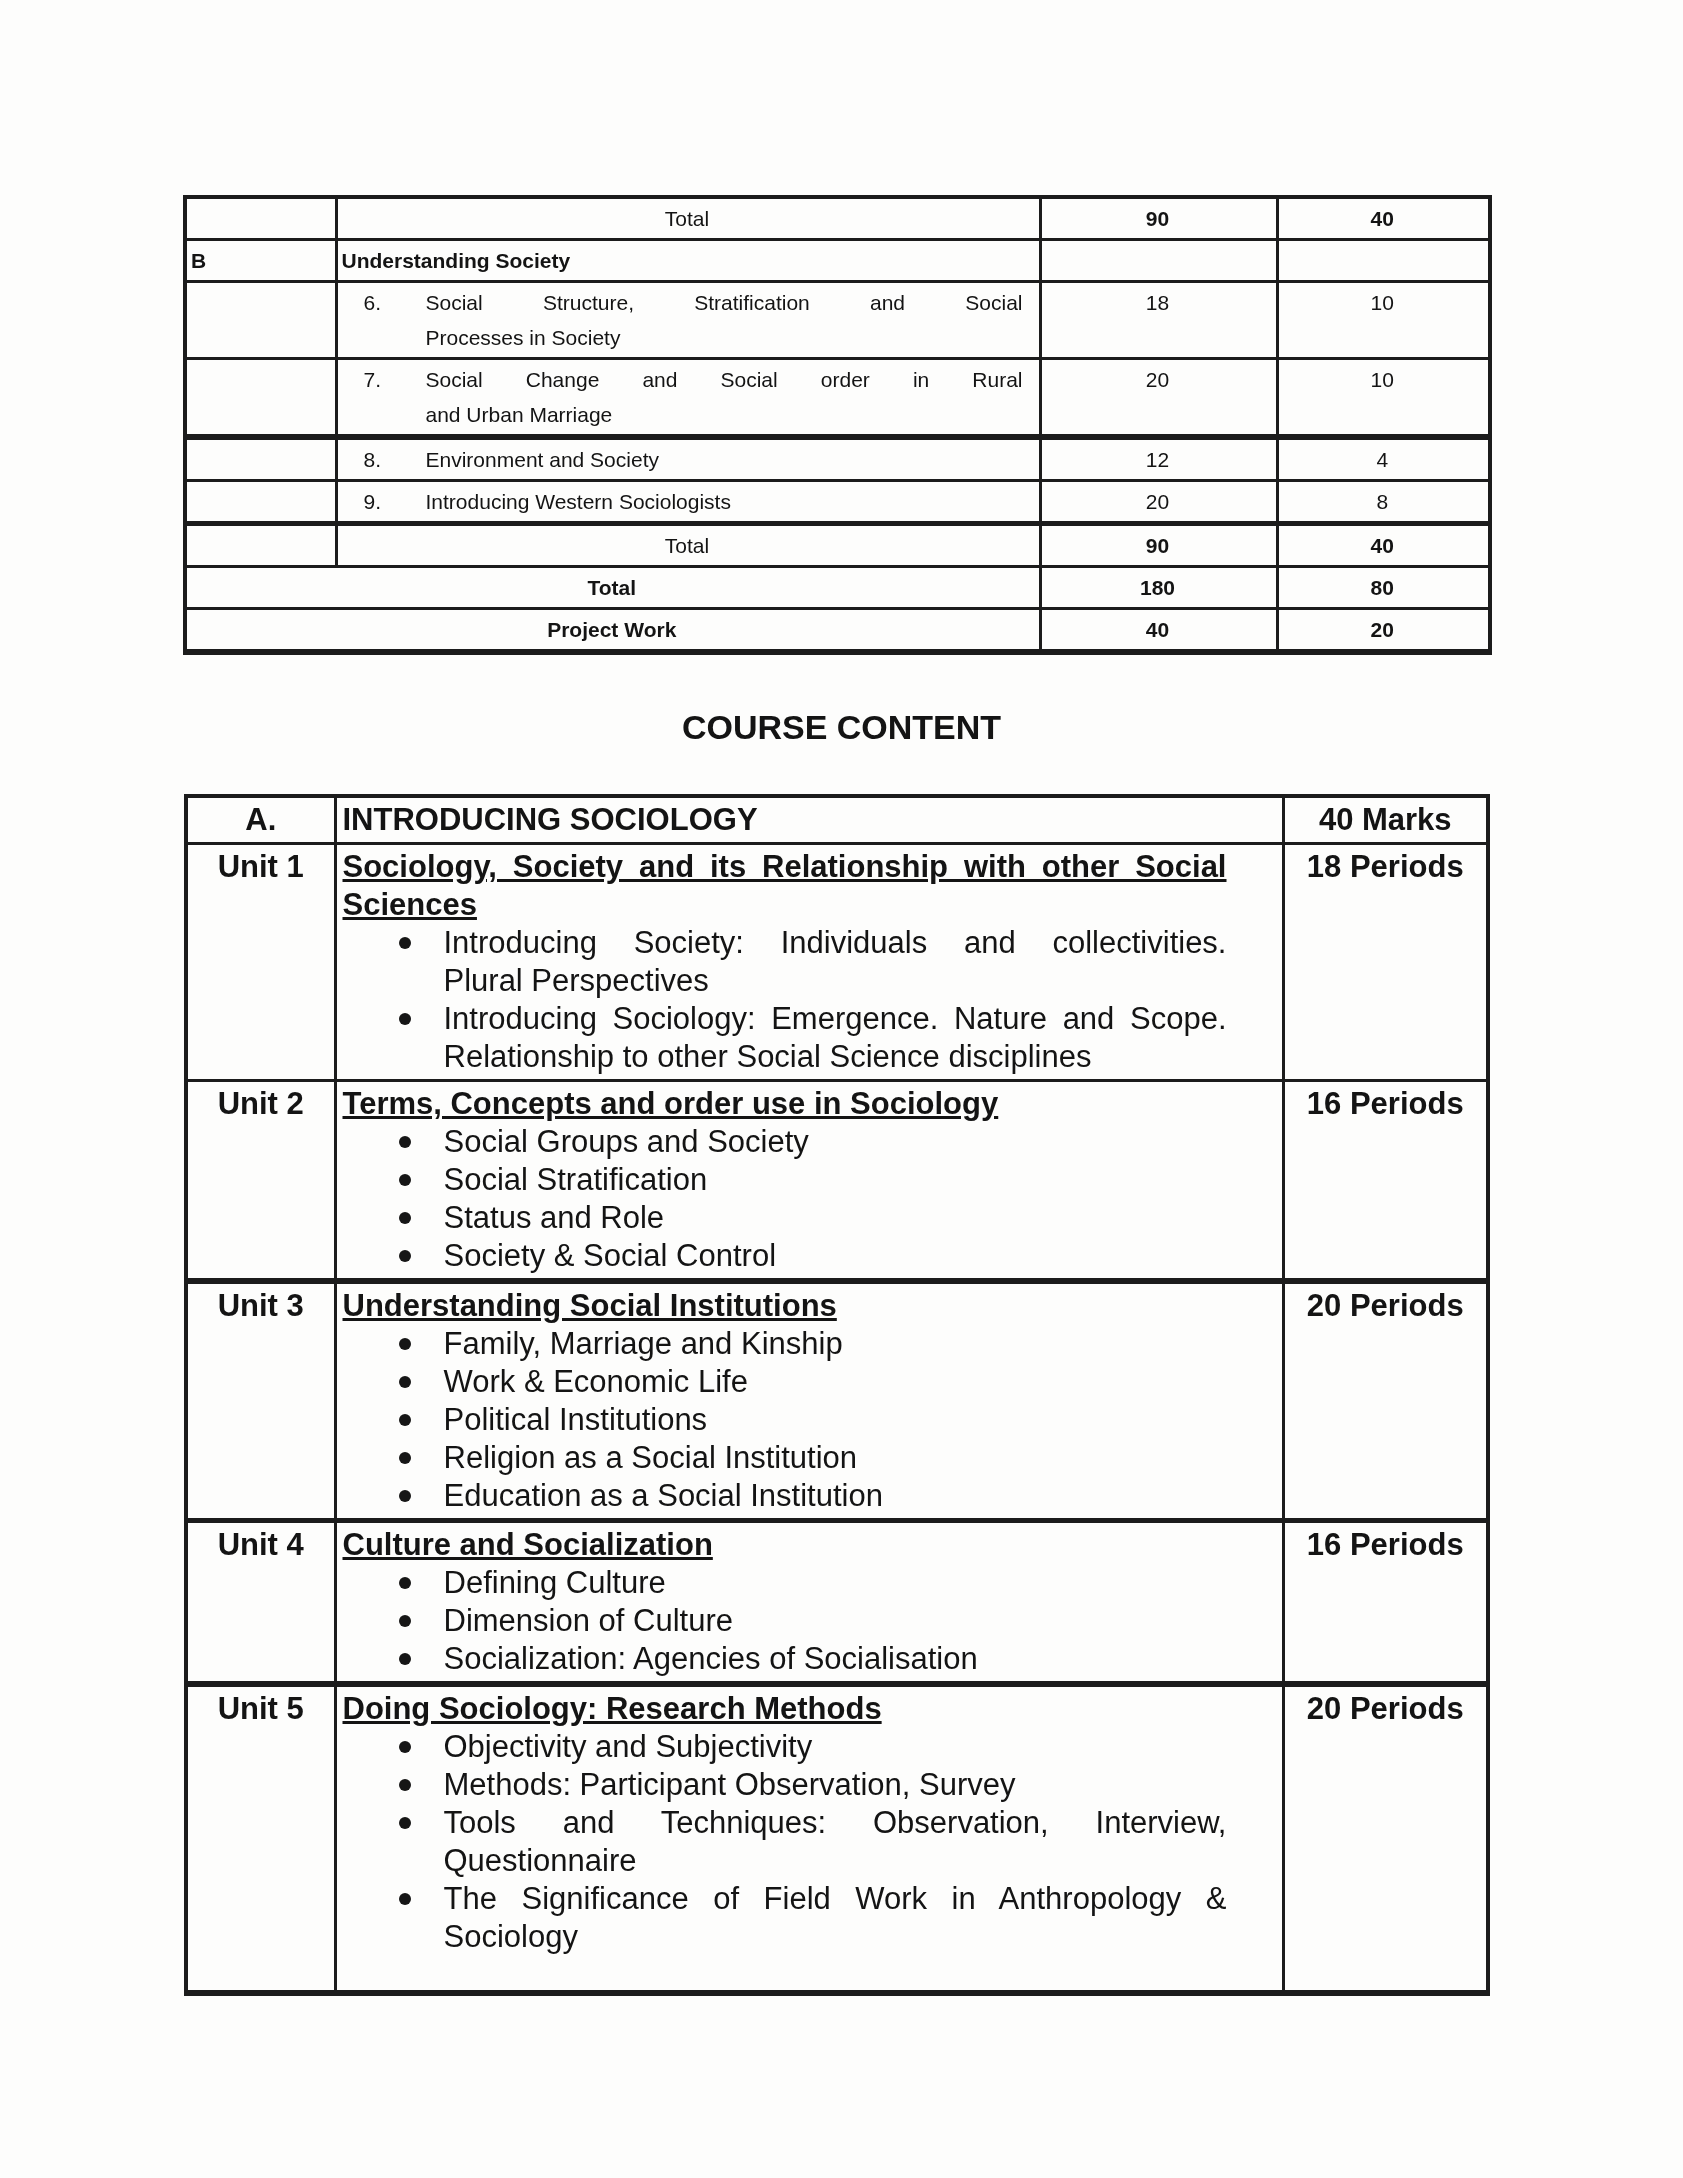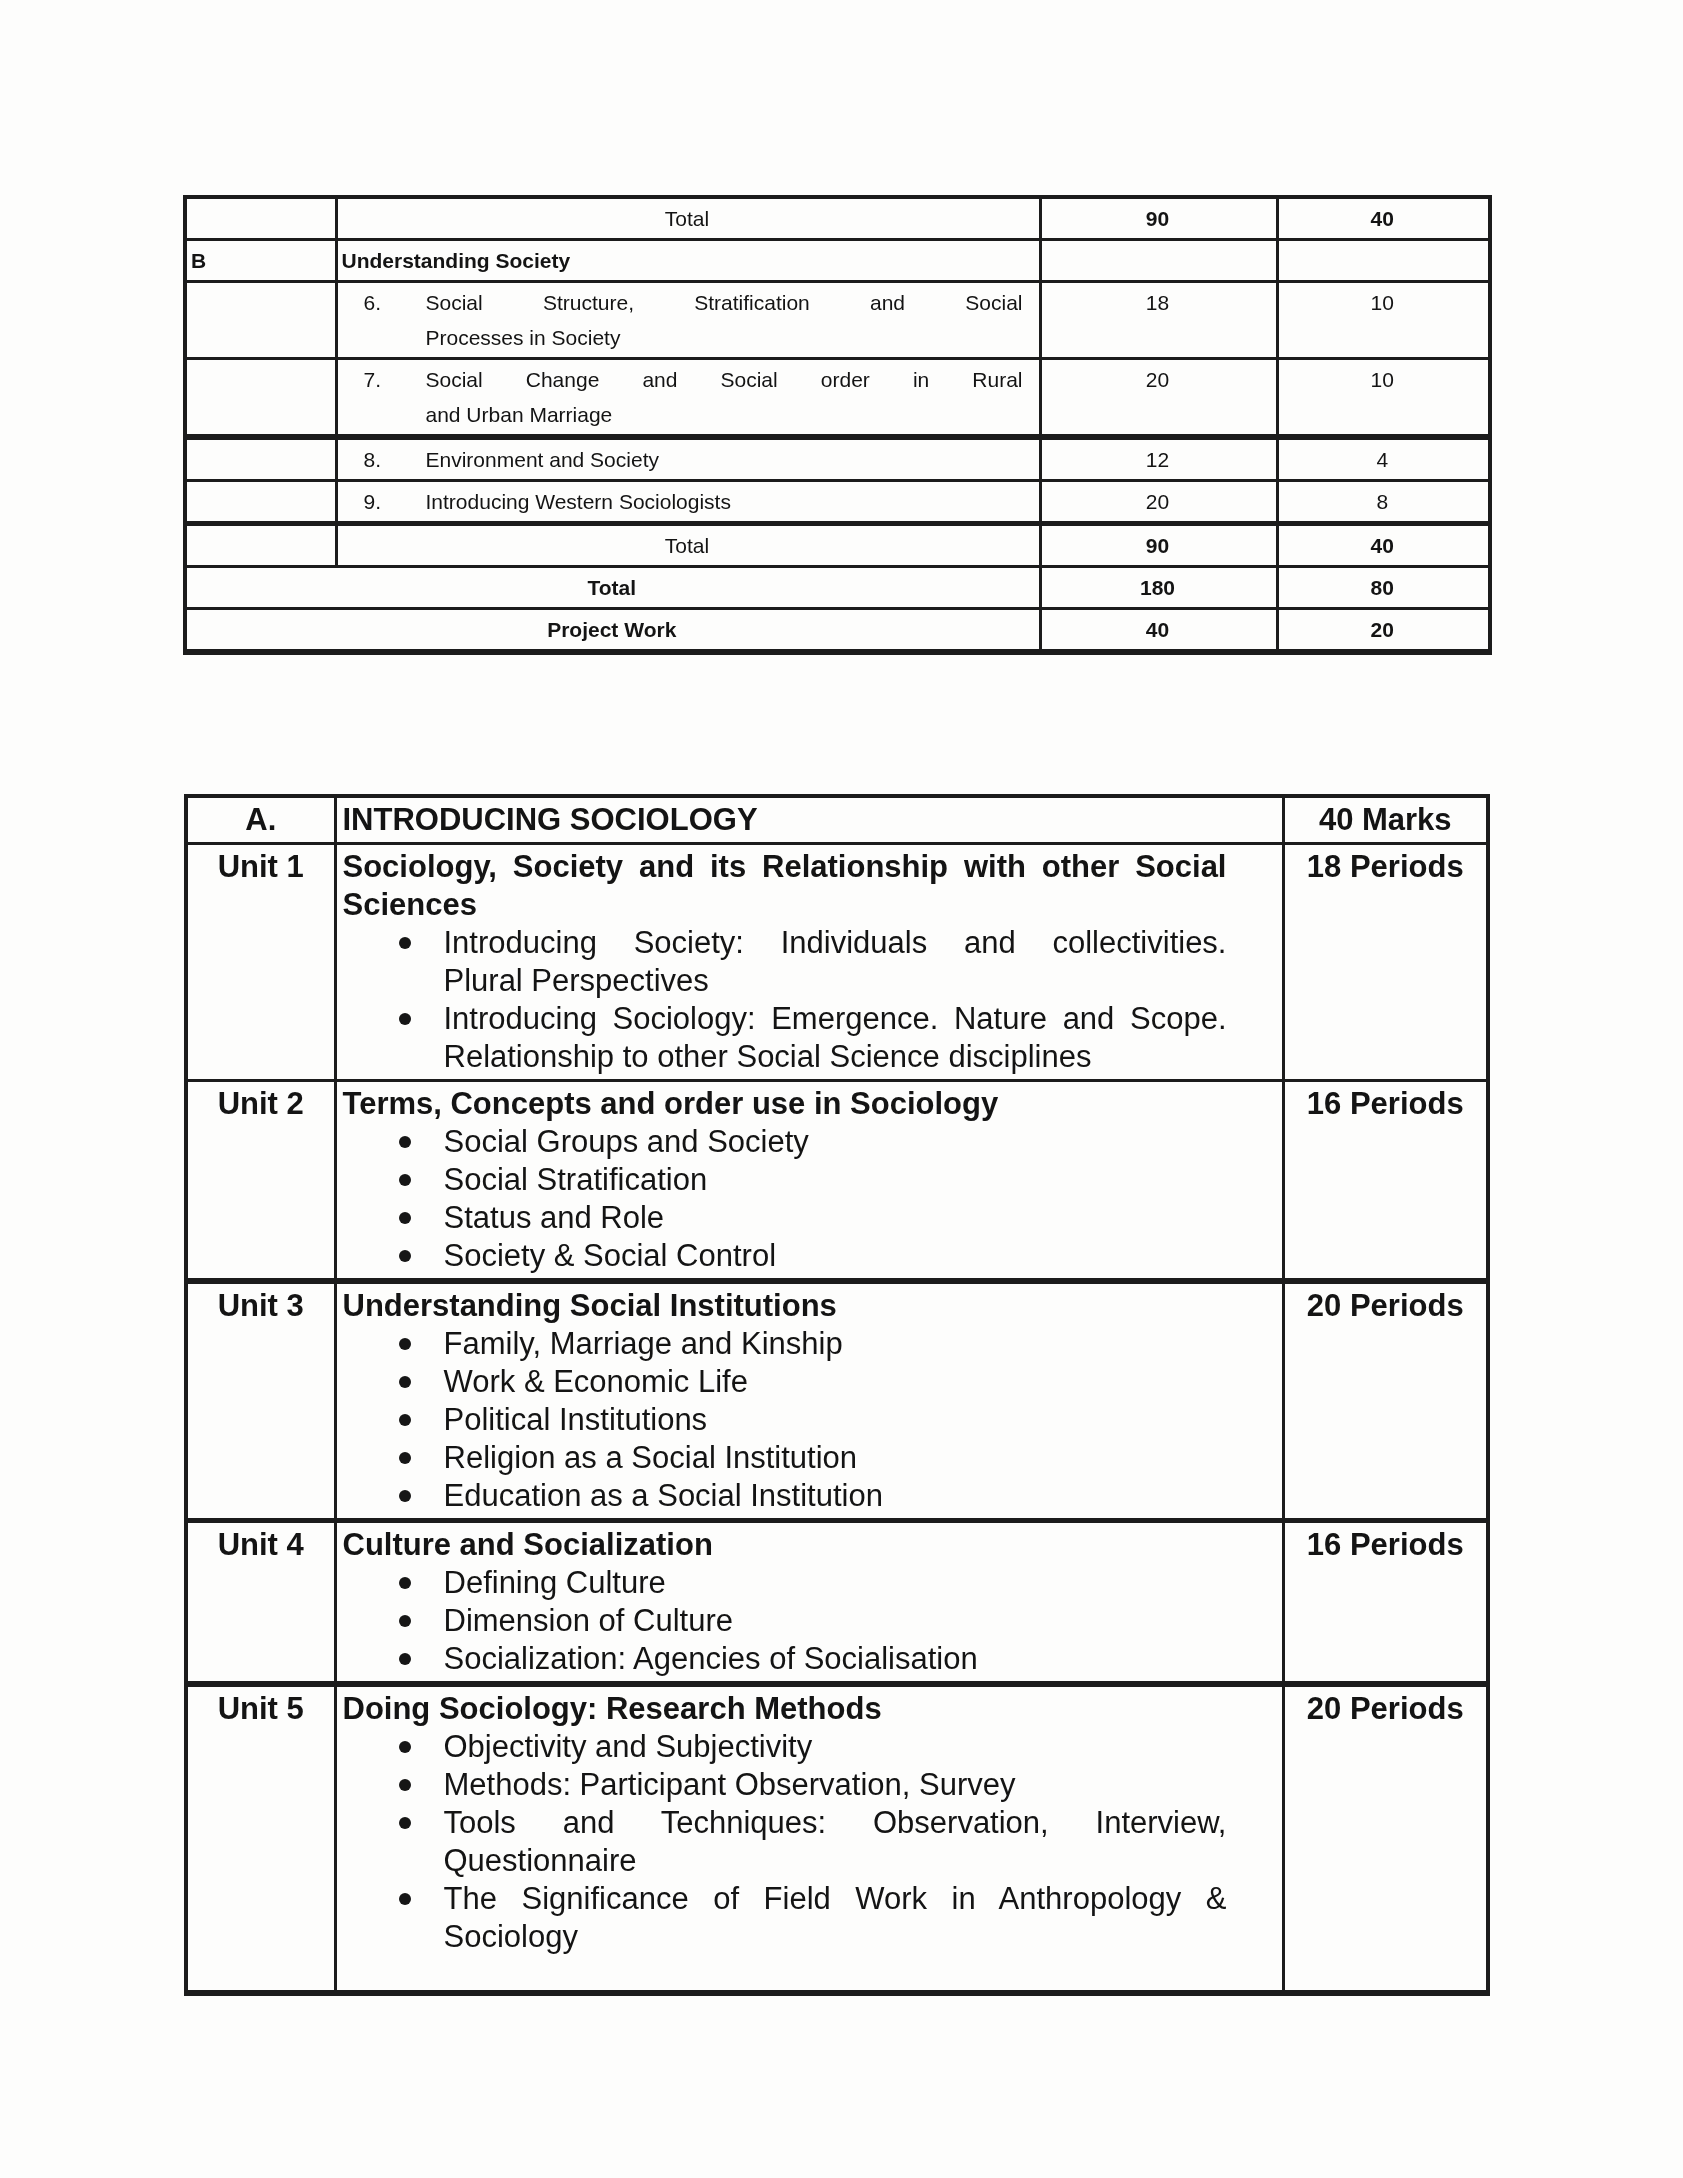--- a/index.html
+++ b/index.html
@@ -23,21 +23,21 @@
   tr.tt5 > td{border-top:5px solid #1c1c1c;}
   tr.last-unit > td{padding-bottom:34px;}
   .c-center{text-align:center;}
   .bold{font-weight:bold;}
   .line{min-height:1em;}
   .line.jl{text-align:justify;text-align-last:justify;}
   
   .num-item{position:relative;padding-left:84px;padding-right:10px;}
   .num{position:absolute;left:22px;top:0;}
   
-  .title{font-weight:bold;padding-right:49px;}
+  .title{font-weight:bold;padding-right:49px;text-decoration:underline;}
   .bullets{padding-top:0;}
   .bullet{position:relative;padding-left:101px;padding-right:49px;}
   .dot{position:absolute;left:56px;top:13px;width:12px;height:12px;border-radius:50%;background:#161616;}
   .heading{
     position:absolute;left:0;top:705px;width:1683px;
     text-align:center;font-weight:bold;font-size:34px;line-height:44px;
   }
 </style>
 </head>
 <body>
@@ -166,20 +166,21 @@
           <td class="c-center bold">
             <div class="line">40</div>
           </td>
           <td class="c-center bold">
             <div class="line">20</div>
           </td>
         </tr>
       </tbody>
   </table>
 
+  <div class="heading">COURSE CONTENT</div>
 
   <table class="t2">
     <colgroup>
       <col style="width:149px">
         <col style="width:948px">
         <col style="width:205px">
     </colgroup>
     <tbody id="t2body">
         <tr>
           <td class="c-center bold">

